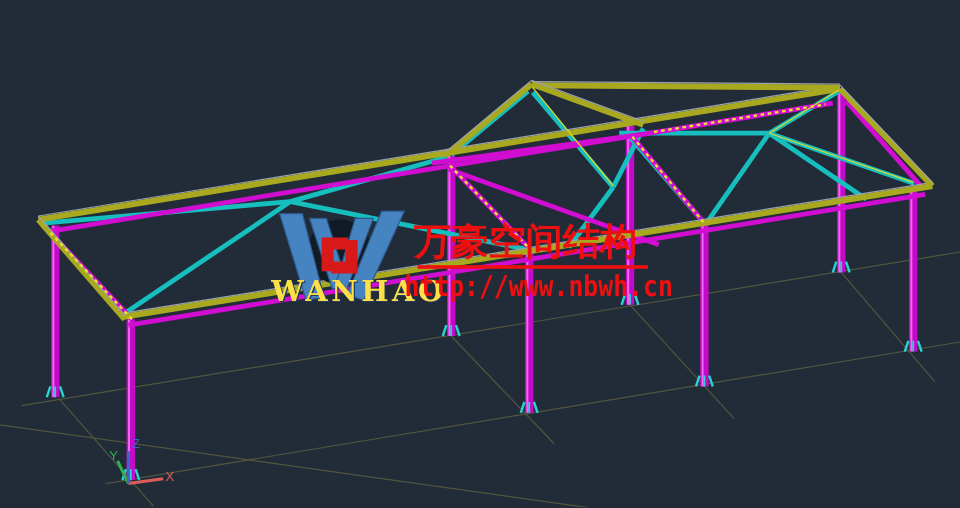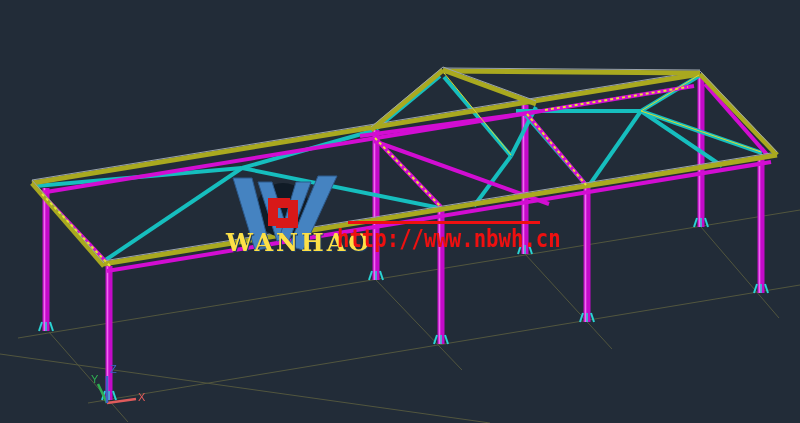--- a/index.html
+++ b/index.html
@@ -137,15 +137,16 @@
       <polygon points="74,12 89,12 67,71 58,66"></polygon>
     </g>
 
     <g fill="#d81919">
       <path d="M46 28 h22 v10 h-12 v18 h-10 z"></path>
       <path d="M76 58 h-22 v-10 h12 v-18 h10 z"></path>
     </g>
   </svg>
   <div id="wanhao-text">WANHAO</div>
 
+  <div id="wm-cn">万豪空间结构</div>
   <div id="wm-underline"></div>
   <div id="wm-url">http://www.nbwh.cn</div>
 </div>
 
 </body></html>

